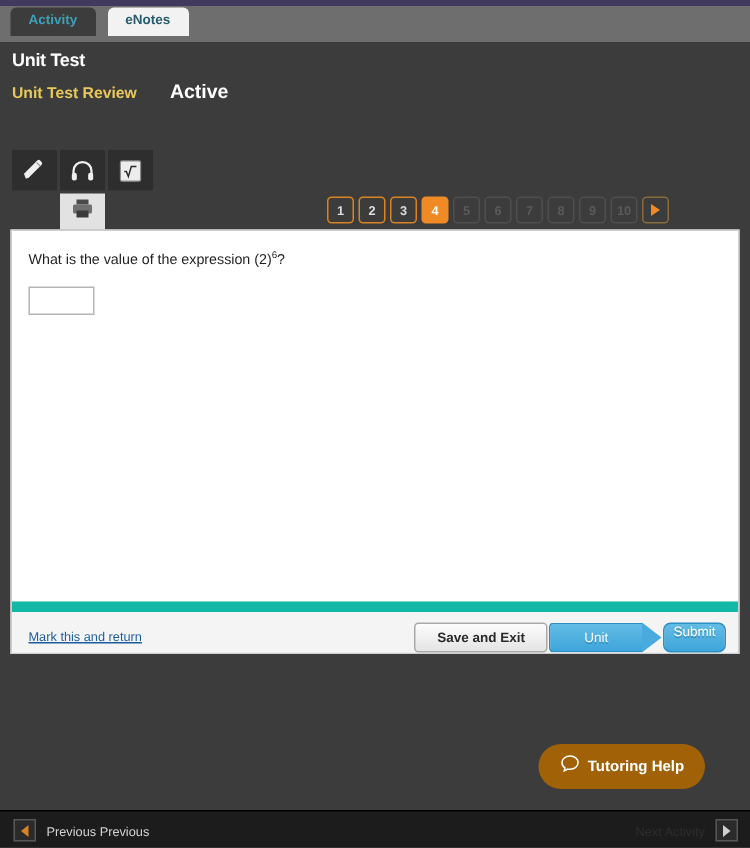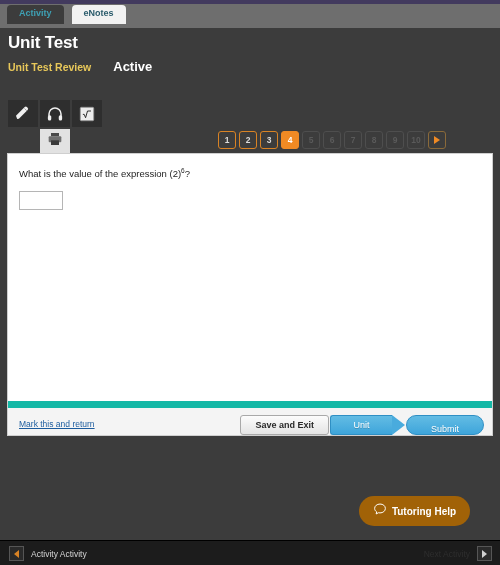--- a/index.html
+++ b/index.html
@@ -37,21 +37,21 @@
   .tab.inactive { background: #f2f2f2; color: #2a5b6b; }
 
   
   .page-body {
     position: absolute; top: 28px; left: 0; width: 500px; height: 512px;
     background: #3c3c3c;
   }
 
   
   .title-block { position: absolute; top: 33px; left: 8px; }
-  .main-title { font-size: 17px; font-weight: bold; color: #ffffff; letter-spacing: -0.2px; }
+  .main-title { font-size: 12px; font-weight: bold; color: #ffffff; letter-spacing: -0.2px; }
   .sub-row { display: flex; align-items: baseline; gap: 22px; margin-top: 6px; }
   .sub-title { font-size: 10.5px; font-weight: bold; color: #e8c85a; }
   .status-text { font-size: 13px; font-weight: bold; color: #ffffff; }
 
   
   .toolbar { position: absolute; top: 100px; left: 8px; display: flex; gap: 2px; }
   .tool-btn {
     width: 30px; height: 27px;
     background: #2e2e2e;
     display: flex; align-items: center; justify-content: center;
@@ -134,25 +134,25 @@
     display: flex; align-items: center; justify-content: center;
     text-shadow: 0 1px 0 rgba(0,0,0,.2);
   }
   .btn-next-arrow {
     width: 0; height: 0;
     border-top: 10px solid transparent;
     border-bottom: 10px solid transparent;
     border-left: 13px solid #49abdd;
   }
   .btn-submit {
-    height: 20px; padding: 0 24px;
+    height: 20px; padding: 0 6px;
     background: linear-gradient(#63bce4, #3ea5db);
-    border: 1px solid #2f8fc4; border-radius: 10px;
+    border: 1px solid #2f8fc4; border-radius: 5px;
     font-size: 9px; color: #ffffff;
-    display: flex; align-items: flex-end; cursor: pointer;
+    display: flex; align-items: flex-start; cursor: pointer;
     text-shadow: 0 1px 0 rgba(0,0,0,.2);
   }
 
   
   .tutor-btn {
     position: absolute; top: 496px; left: 359px;
     width: 111px; height: 30px;
     background: #a16207; border-radius: 16px;
     display: flex; align-items: center; justify-content: center; gap: 5px;
     cursor: pointer;
@@ -316,21 +316,21 @@
       </svg>
     </span>
     <span class="tutor-label">Tutoring Help</span>
   </div>
 
   <div class="bottom-bar">
     <div class="prev-group">
       <span class="nav-sq">
           <span class="tri-l"></span>
         </span>
-      <span class="nav-label">Activity Activity</span>
+      <span class="nav-label">Previous Previous</span>
     </div>
     <div class="next-group">
       <span class="nav-label dim">Next Activity</span>
       <span class="nav-sq">
           <span class="tri-r"></span>
         </span>
     </div>
   </div>
 
 </div>

